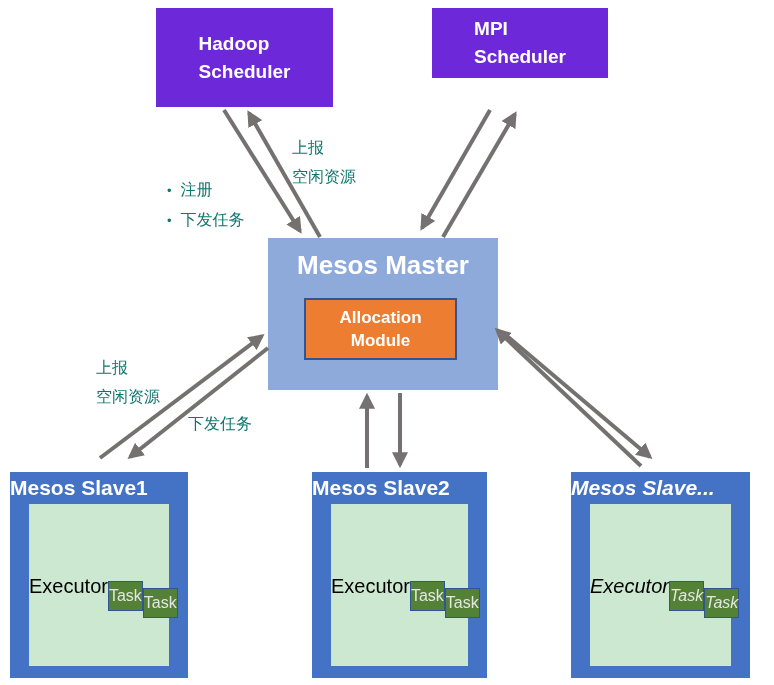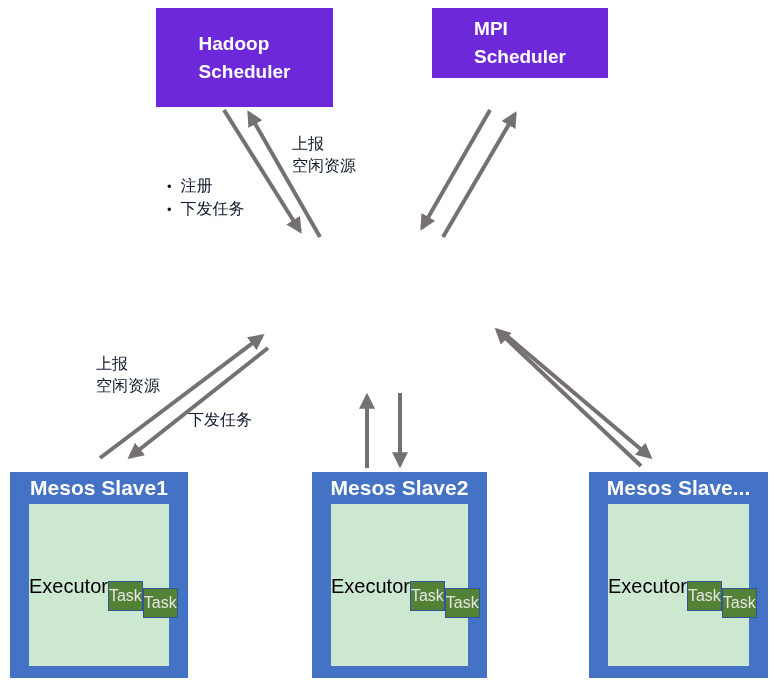--- a/index.html
+++ b/index.html
@@ -60,26 +60,26 @@
   
   .slave-box {
     background: #4472C4;
     top: 472px;
     height: 206px;
     display: flex;
     flex-direction: column;
   }
   #slave1 { left: 10px;  width: 178px; }
   #slave2 { left: 312px; width: 175px; }
-  #slave3 { left: 589px; width: 179px; }
+  #slave3 { left: 571px; width: 179px; font-style: italic; }
   .slave-title {
     color: #ffffff;
     font-weight: bold;
     font-size: 21px;
-    text-align: center;
+    text-align: left;
     line-height: 31px;
     height: 31px;
     flex: 0 0 auto;
   }
   .executor-box {
     background: #CDE8D0;
     margin: 1px 19px 12px 19px;
     flex: 1 1 auto;
     display: flex;
     flex-direction: row;
@@ -100,23 +100,23 @@
     font-size: 16px;
     display: flex;
     align-items: center;
     justify-content: center;
   }
   .task-first  { margin-top: 21px; }
   .task-second { margin-top: 36px; }
 
   
   .cn-label {
-    color: #0f172a;
+    color: #0f766e;
     font-size: 16px;
-    line-height: 22px;
+    line-height: 29px;
   }
   #label-report-top    { left: 292px; top: 133px; }
   #bullet-list         { left: 167px; top: 175px; }
   #label-report-bottom { left: 96px;  top: 353px; }
   #label-dispatch-bottom { left: 188px; top: 409px; }
   .bullet-row { display: flex; align-items: baseline; }
   .bullet-char { font-size: 13px; margin-right: 9px; }
 
   
   #arrow-layer {
@@ -137,20 +137,27 @@
 
   <div class="abs scheduler-box" id="hadoop-box">
     <span class="multiline">Hadoop
 Scheduler</span>
   </div>
   <div class="abs scheduler-box" id="mpi-box">
     <span class="multiline">MPI
 Scheduler</span>
   </div>
 
+  <div class="abs" id="master-box">
+    <div id="master-title">Mesos Master</div>
+    <div id="allocation-module">
+      <span class="multiline">Allocation
+Module</span>
+    </div>
+  </div>
 
   <div class="abs slave-box" id="slave1">
     <div class="slave-title">Mesos Slave1</div>
     <div class="executor-box">
       <div class="executor-label">Executor</div>
       <div class="task-box task-first">Task</div>
       <div class="task-box task-second">Task</div>
     </div>
   </div>
 

